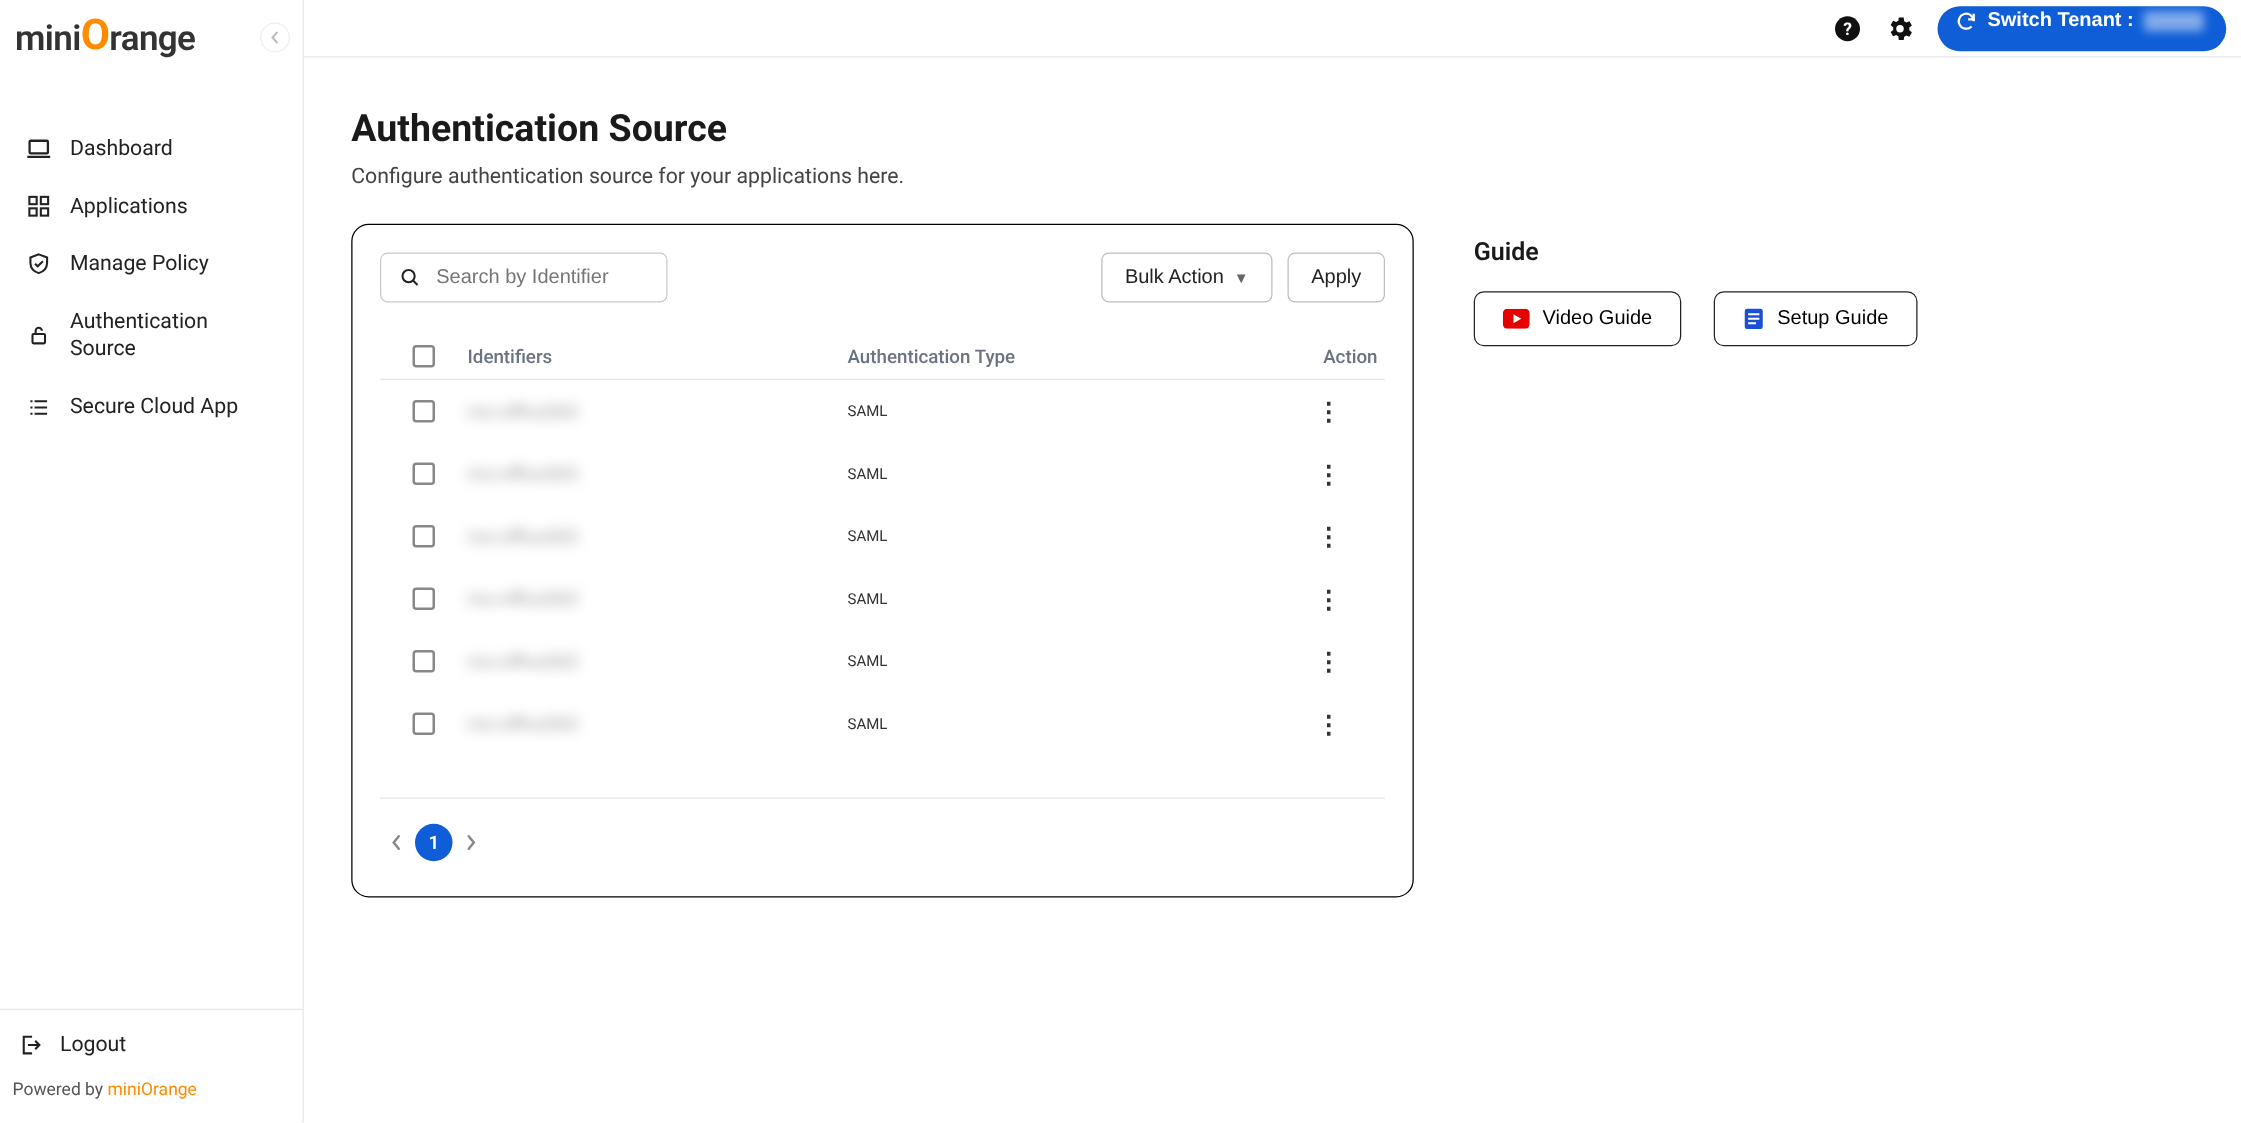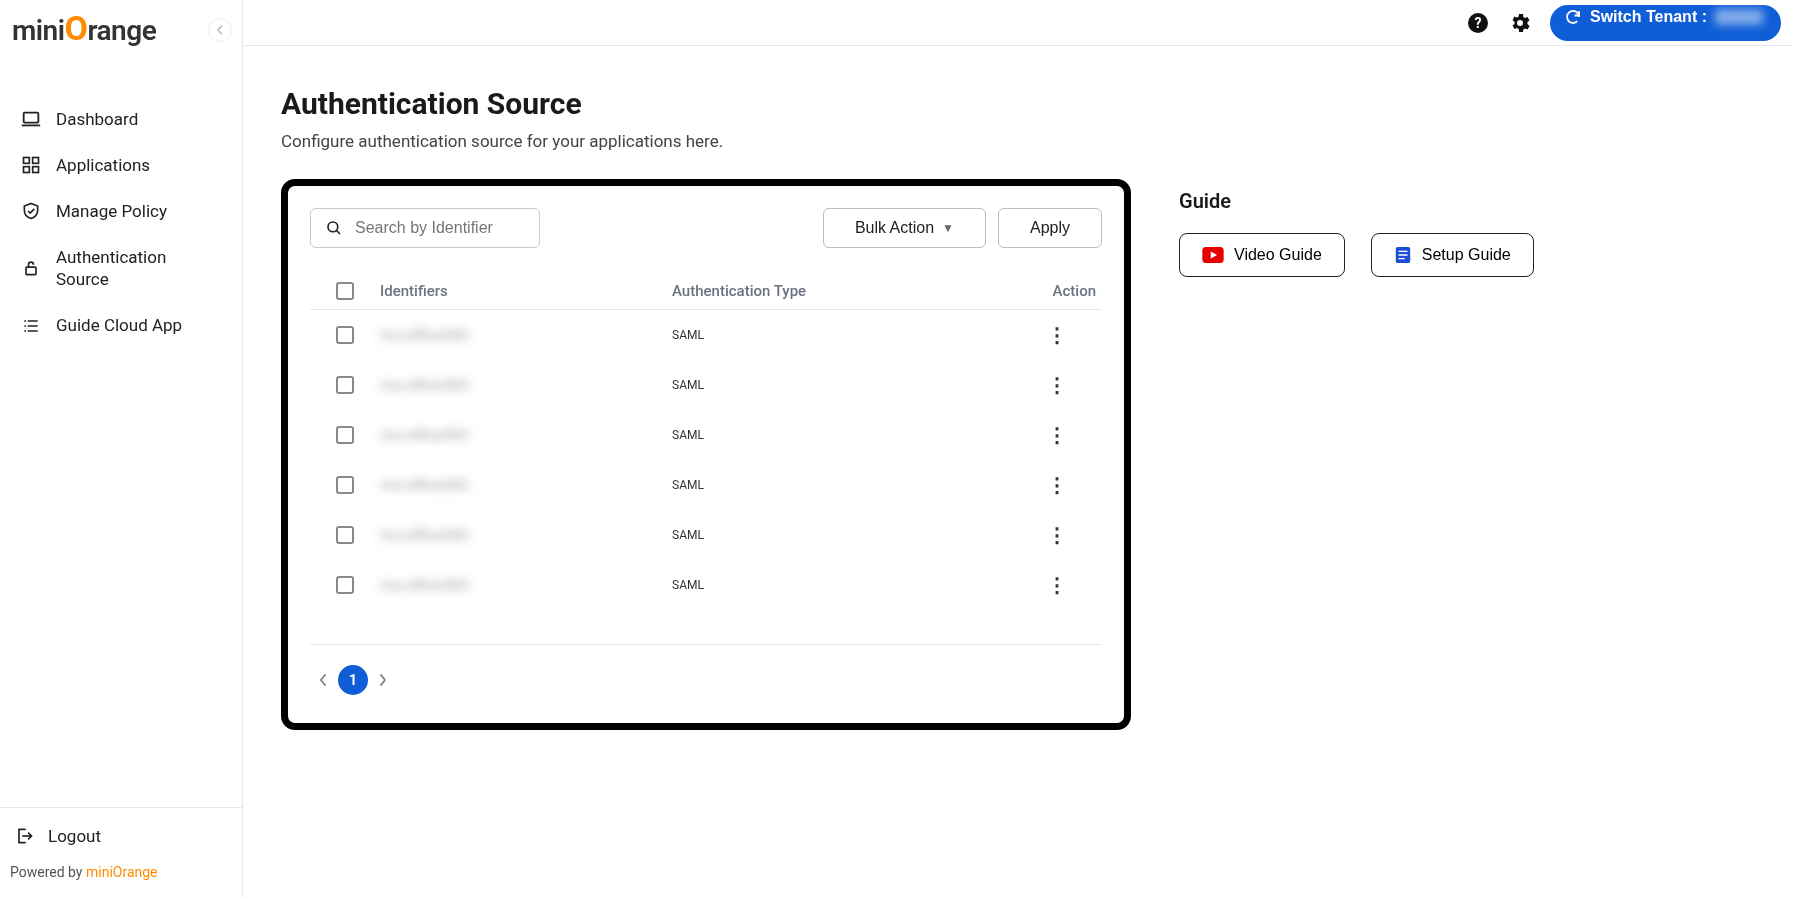--- a/index.html
+++ b/index.html
@@ -119,21 +119,21 @@
     width: 48px;
     height: 16px;
     background: rgba(255,255,255,0.6);
     border-radius: 3px;
   }
   .content { padding: 40px 38px 0 38px; display: flex; flex-direction: column; }
   .page-title { font-size: 30px; font-weight: 700; margin-bottom: 10px; }
   .page-subtitle { font-size: 17px; color: #444; margin-bottom: 28px; }
   .cols { display: flex; gap: 48px; }
   .panel {
-    border: 7px solid #000000;
+    border: 1px solid #000000;
     border-radius: 14px;
     padding: 22px 22px 28px 22px;
     width: 850px;
   }
   .panel-toolbar { display:flex; align-items:center; gap: 12px; margin-bottom: 22px; }
   .search-wrap {
     border: 1px solid #c7c9cc;
     border-radius: 6px;
     display: flex;
     align-items: center;
@@ -146,21 +146,21 @@
     border: none;
     outline: none;
     font-size: 16px;
     color: #555;
     width: 100%;
   }
   .spacer { flex: 1; }
   .btn {
     height: 40px;
     border-radius: 6px;
-    padding: 0 31px;
+    padding: 0 18px;
     font-size: 16px;
     font-weight: 500;
     display: inline-flex;
     align-items: center;
     gap: 8px;
     cursor: pointer;
     background: #fff;
     border: 1px solid #bdbdbd;
     color: #222;
   }
@@ -290,21 +290,21 @@
             </svg>
         </span>
         <span class="label">Authentication Source</span>
       </div>
       <div class="nav-item">
         <span class="icon">
           <svg width="20" height="20" viewBox="0 0 24 24" fill="none" stroke="currentColor" stroke-width="2">
               <path d="M4 6h2M8 6h12M4 12h2M8 12h12M4 18h2M8 18h12"></path>
             </svg>
         </span>
-        <span class="label">Guide Cloud App</span>
+        <span class="label">Secure Cloud App</span>
       </div>
     </nav>
 
     <div class="sidebar-bottom">
       <div class="logout-row">
         <span class="icon">
           <svg width="20" height="20" viewBox="0 0 24 24" fill="none" stroke="currentColor" stroke-width="2">
               <path d="M14 4h-8v16h8"></path>
               <path d="M10 12h11"></path>
               <path d="M17 8l4 4-4 4"></path>

